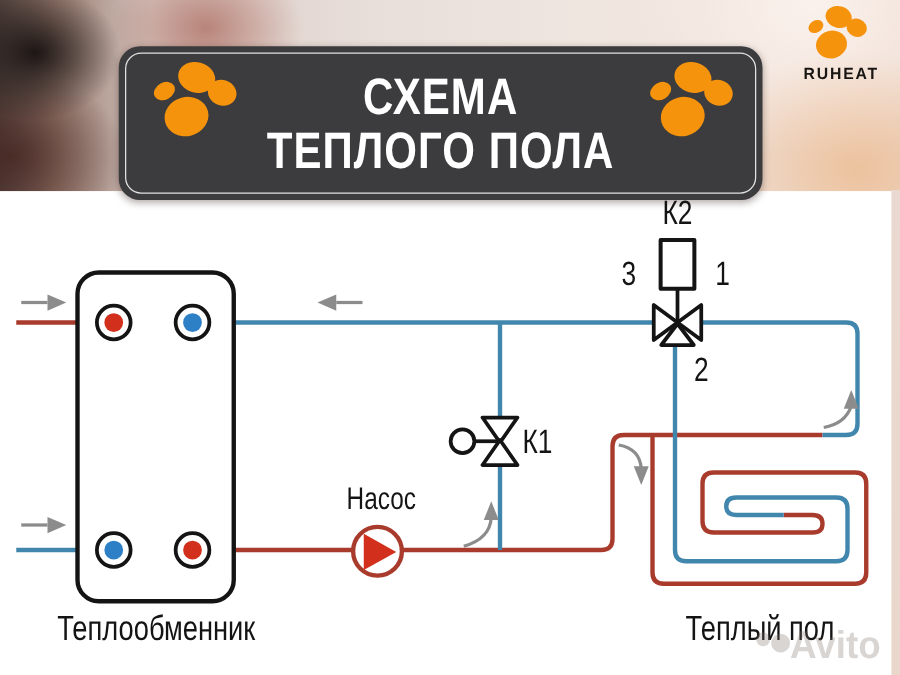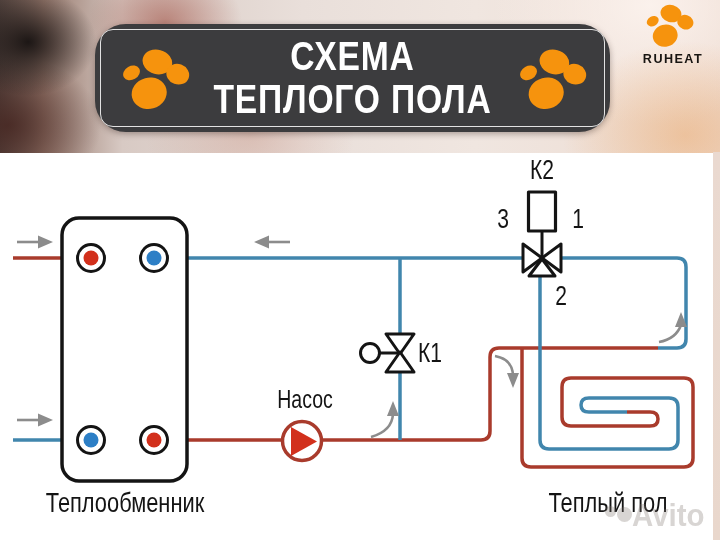--- a/index.html
+++ b/index.html
@@ -21,22 +21,22 @@
       linear-gradient(90deg,#564641 0%, #97796d 6%, #d8cac4 17%, #e9dfda 42%, #f0e6e0 66%, #eddbd1 100%);
   }
   .bg-right-strip{
     position:absolute;right:0;top:152px;width:7px;height:388px;
     background:linear-gradient(#ead9d0,#e9d7cc);
   }
   .panel{position:absolute;left:0;top:153px;width:713px;height:387px;background:#ffffff;}
 
   
   .banner{
-    position:absolute;left:95px;top:24px;width:515px;height:108px;
-    background:var(--banner-bg,#3c3c3e);border-radius:31px;
+    position:absolute;left:95px;top:37px;width:515px;height:123px;
+    background:var(--banner-bg,#3c3c3e);border-radius:17px;
     box-shadow:0 2px 6px rgba(40,20,15,.35);
   }
   .banner-inner{
     position:absolute;left:5px;top:5px;right:5px;bottom:5px;
     border:1.5px solid rgba(255,255,255,.85);border-radius:13px;
   }
   .banner-text{
     position:absolute;left:0;top:0;width:100%;height:100%;
     display:flex;flex-direction:column;align-items:center;justify-content:center;
     color:#fff;font-weight:700;line-height:43px;

